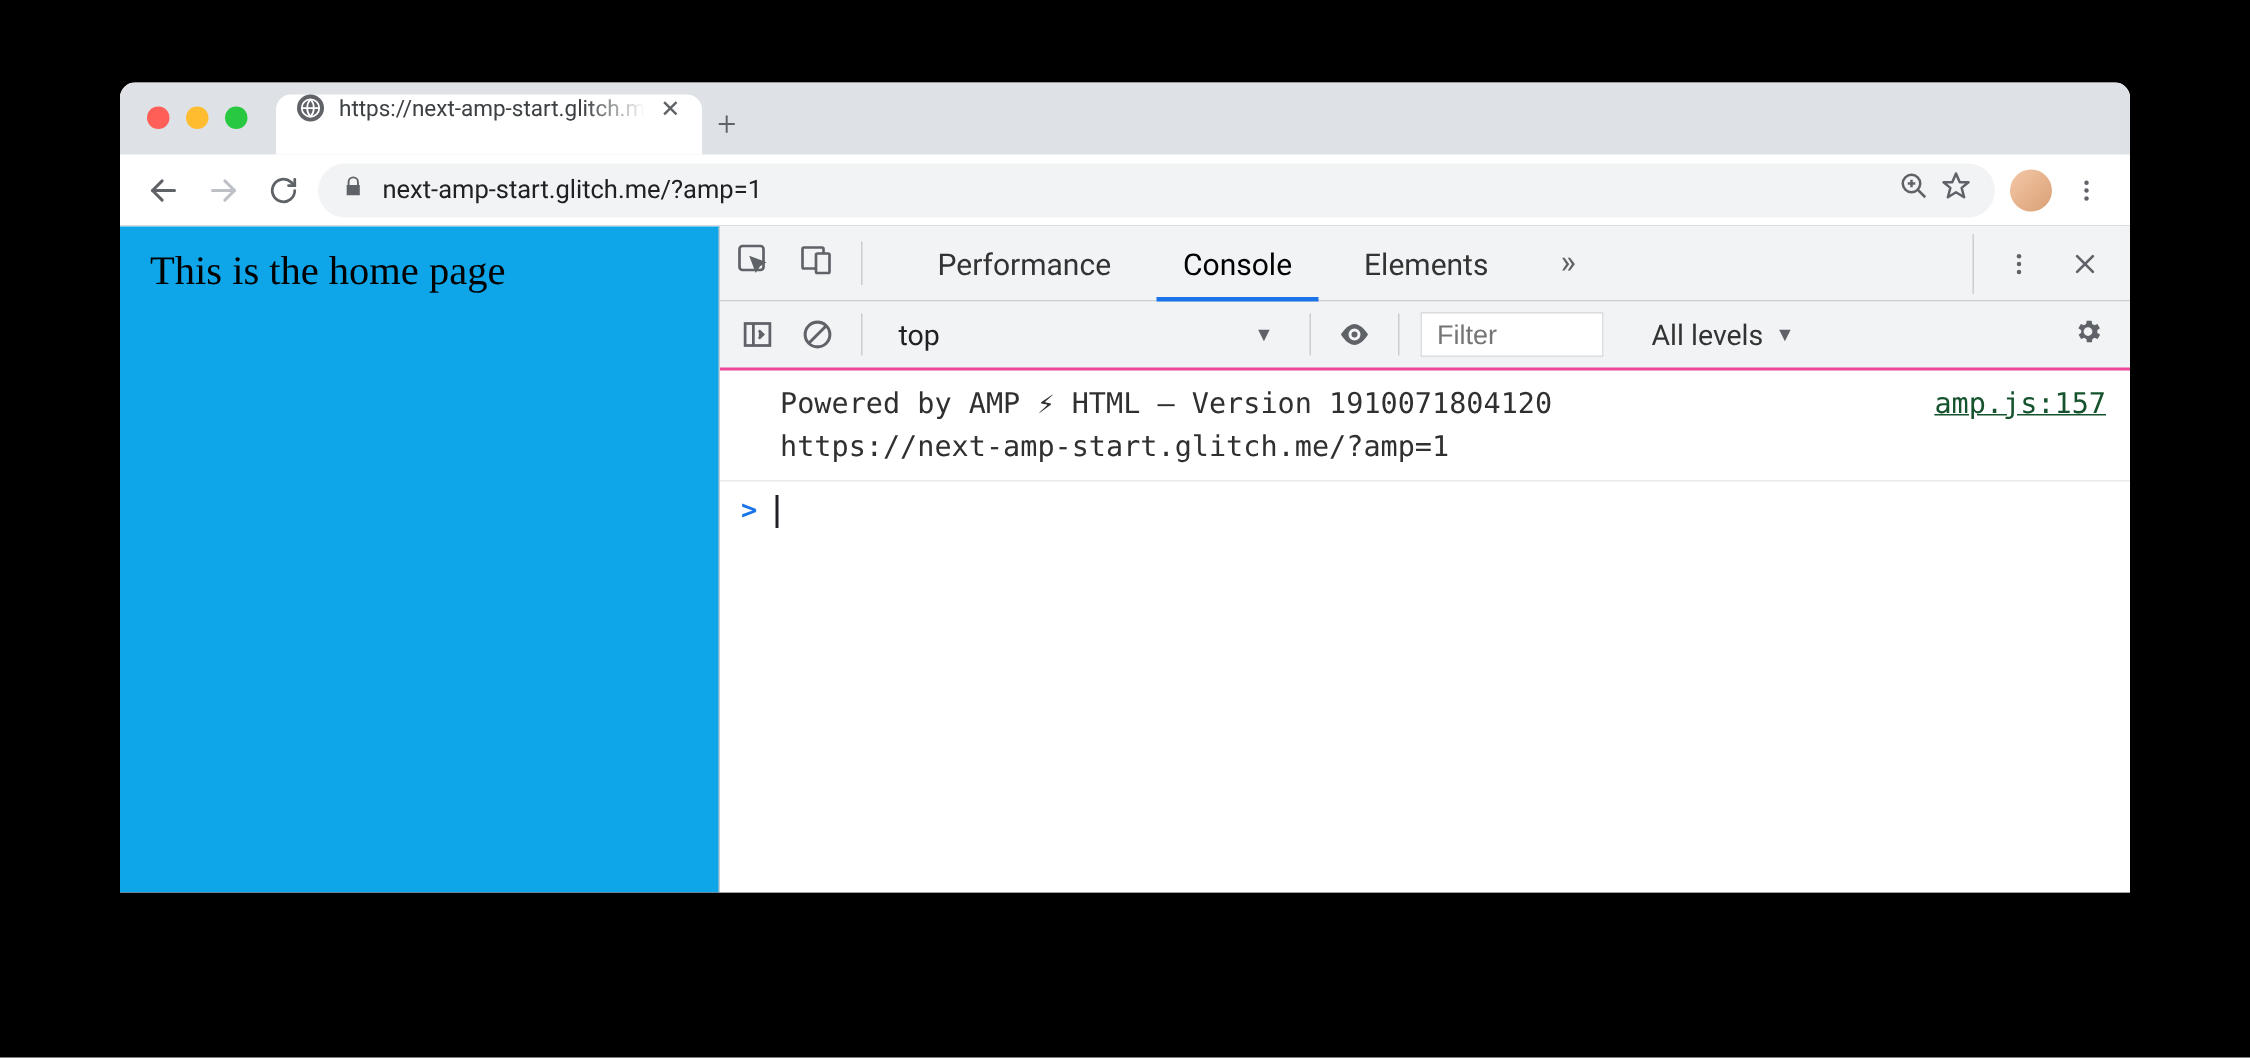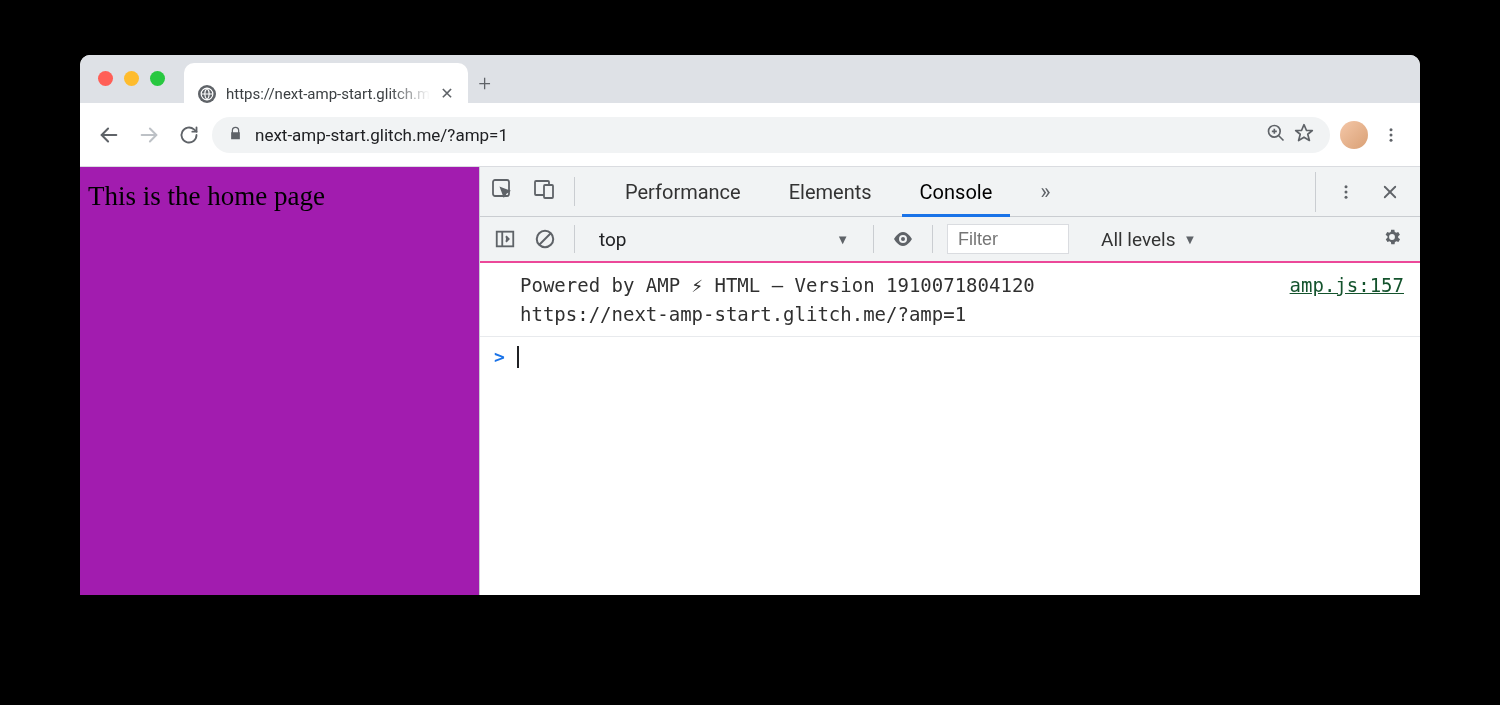--- a/index.html
+++ b/index.html
@@ -38,53 +38,53 @@
     display: flex; gap: 11px;
   }
   .tl { width: 15px; height: 15px; border-radius: 50%; }
   .tl.r{background:#ff5f57}.tl.y{background:#febc2e}.tl.g{background:#28c840}
   .tab {
     margin-left: 90px;
     background: #fff;
     height: 40px;
     border-radius: 10px 10px 0 0;
     display: flex;
-    align-items: flex-end;
+    align-items: flex-start;
     padding: 0 14px;
     gap: 10px;
     font-size: 15px;
     color: #3c4043;
     min-width: 280px;
     position: relative;
   }
   .tab .fav { width:18px;height:18px;border-radius:50%;background:#5f6368;display:flex;align-items:center;justify-content:center;color:#fff;font-size:12px }
   .tab .title { flex:1; white-space:nowrap; overflow:hidden; text-overflow:clip; mask-image:linear-gradient(90deg,#000 80%,transparent) }
   .tab .x { color:#5f6368; font-size:16px; cursor:pointer }
   .newtab { width:34px; display:flex; align-items:center; justify-content:center; color:#5f6368; font-size:22px; font-weight:300; cursor:pointer; height:40px }
   
   .toolbar {
     background:#fff;
-    height:64px;
+    height:48px;
     border-bottom:1px solid #dadce0;
     display:flex; align-items:center;
     padding:0 12px; gap:6px;
   }
   .navbtn { width:34px;height:34px;display:flex;align-items:center;justify-content:center;color:#5f6368;border-radius:50%;cursor:pointer }
   .navbtn.disabled{color:#bdc1c6}
   .omnibox {
     flex:1; height:36px; background:#f1f3f4; border-radius:18px;
     display:flex; align-items:center; padding:0 16px; gap:12px;
     font-size:17px; color:#202124;
   }
   .lock{color:#5f6368}
   .omni-actions{display:flex;gap:8px;color:#5f6368}
   .avatar{width:28px;height:28px;border-radius:50%;background:linear-gradient(135deg,#f4c7a8,#d9a075);margin-left:4px}
   
   .split{flex:1;display:flex;min-height:0}
-  .page{flex:0 0 400px;background:#a21caf;padding:14px 8px;border-right:1px solid #cacdd1}
+  .page{flex:0 0 400px;background:#0ea5e9;padding:14px 20px;border-right:1px solid #cacdd1}
   .page h{font-family:"Times New Roman",serif;font-size:27px;color:#000}
   .devtools{flex:1;display:flex;flex-direction:column;background:#fff;min-width:0}
   
   .dt-tabs{height:50px;border-bottom:1px solid #cacdd1;display:flex;align-items:center;padding:0 10px;font-size:20px;color:#333;background:#f1f3f4}
   .dt-left{display:flex;align-items:center;gap:18px;padding-right:18px;border-right:1px solid #cacdd1;color:#5f6368}
   .dt-tabgroup{display:flex;align-items:stretch;gap:0;height:100%;margin-left:26px}
   .dt-tab{padding:0 24px;display:flex;align-items:center;color:#333;cursor:pointer;position:relative}
   .dt-tab.active{color:#000}
   .dt-tab.active::after{content:"";position:absolute;left:6px;right:6px;bottom:-1px;height:3px;background:#1a73e8}
   .dt-more{margin-left:10px;padding:0 14px;display:flex;align-items:center;color:#5f6368;font-size:22px;cursor:pointer}
@@ -204,22 +204,22 @@
           </span>
           <span>
             <svg width="24" height="24" viewBox="0 0 24 24" fill="none" stroke="#5f6368" stroke-width="1.8">
                 <rect x="3" y="4" width="14" height="14" rx="1"></rect>
                 <rect x="12" y="8" width="9" height="13" rx="1" fill="#f1f3f4"></rect>
               </svg>
           </span>
         </div>
         <div class="dt-tabgroup">
           <div class="dt-tab">Performance</div>
+          <div class="dt-tab active">Console</div>
           <div class="dt-tab">Elements</div>
-          <div class="dt-tab active">Console</div>
           <div class="dt-more">»</div>
         </div>
         <div class="dt-right">
           <div class="ic">
             <svg width="18" height="18" viewBox="0 0 24 24" fill="#5f6368">
                 <circle cx="12" cy="5" r="2"></circle>
                 <circle cx="12" cy="12" r="2"></circle>
                 <circle cx="12" cy="19" r="2"></circle>
               </svg>
           </div>

